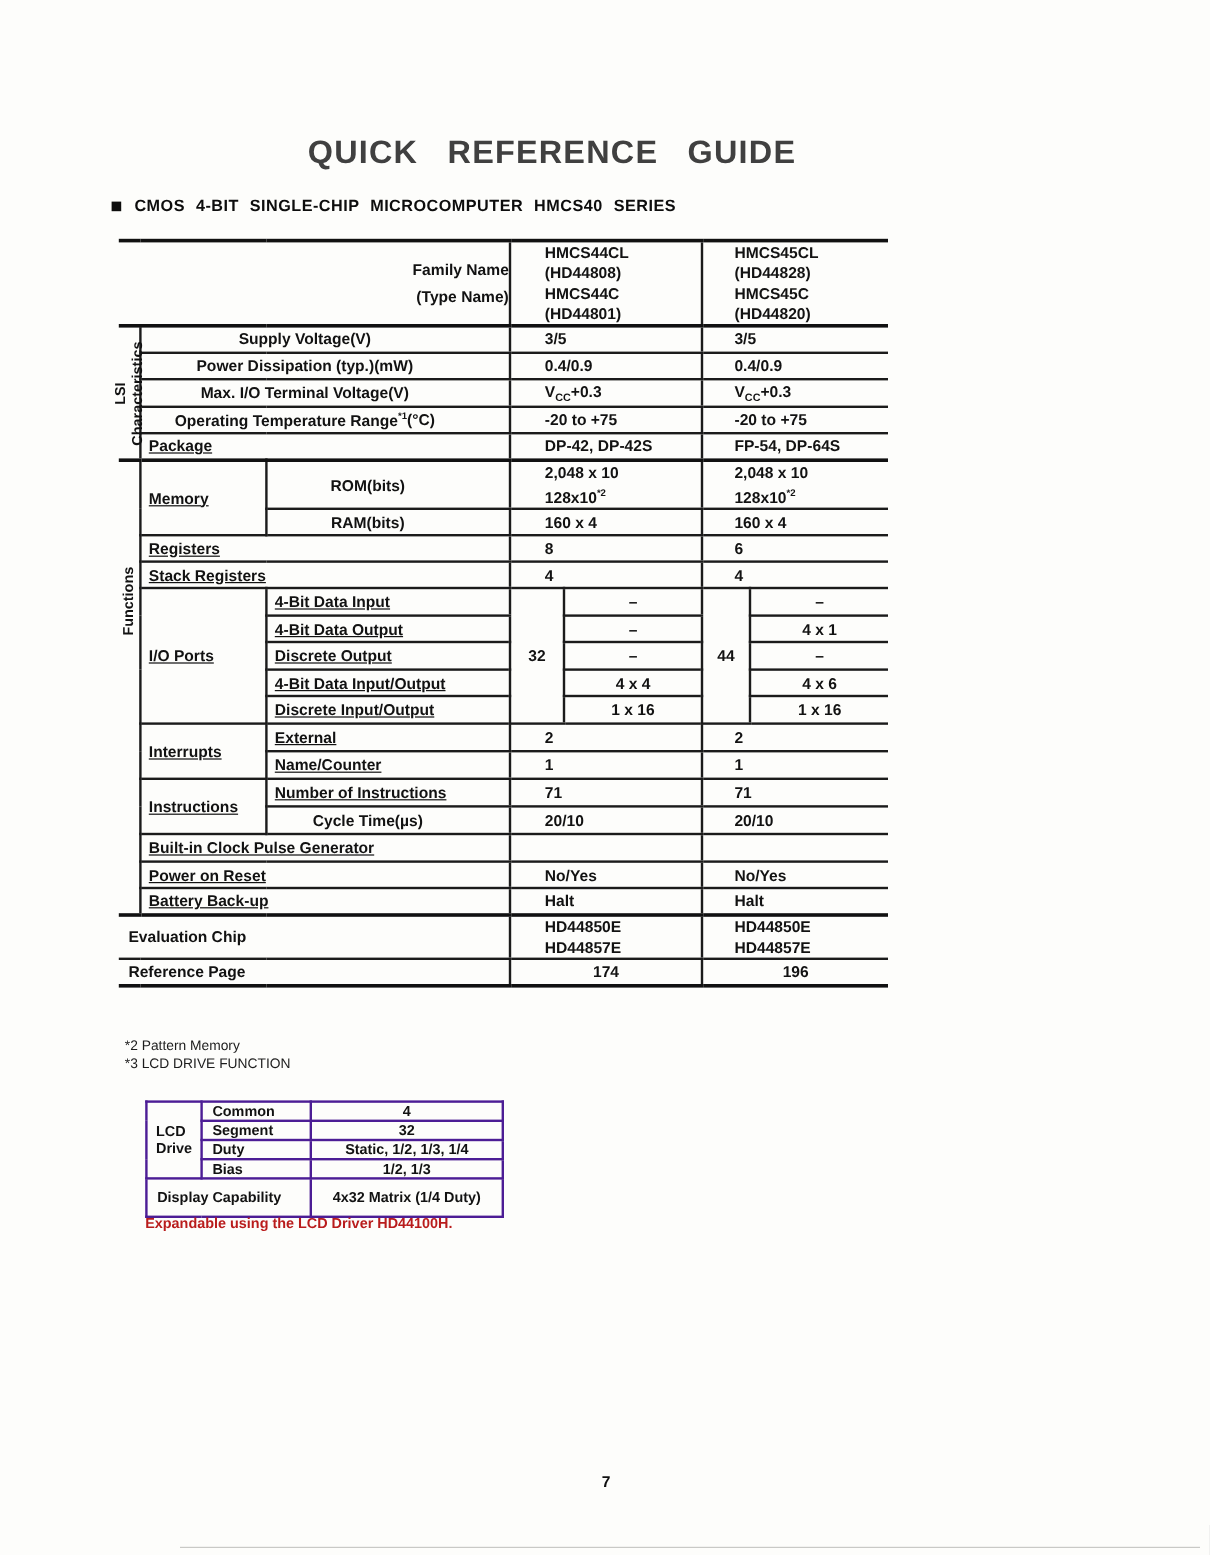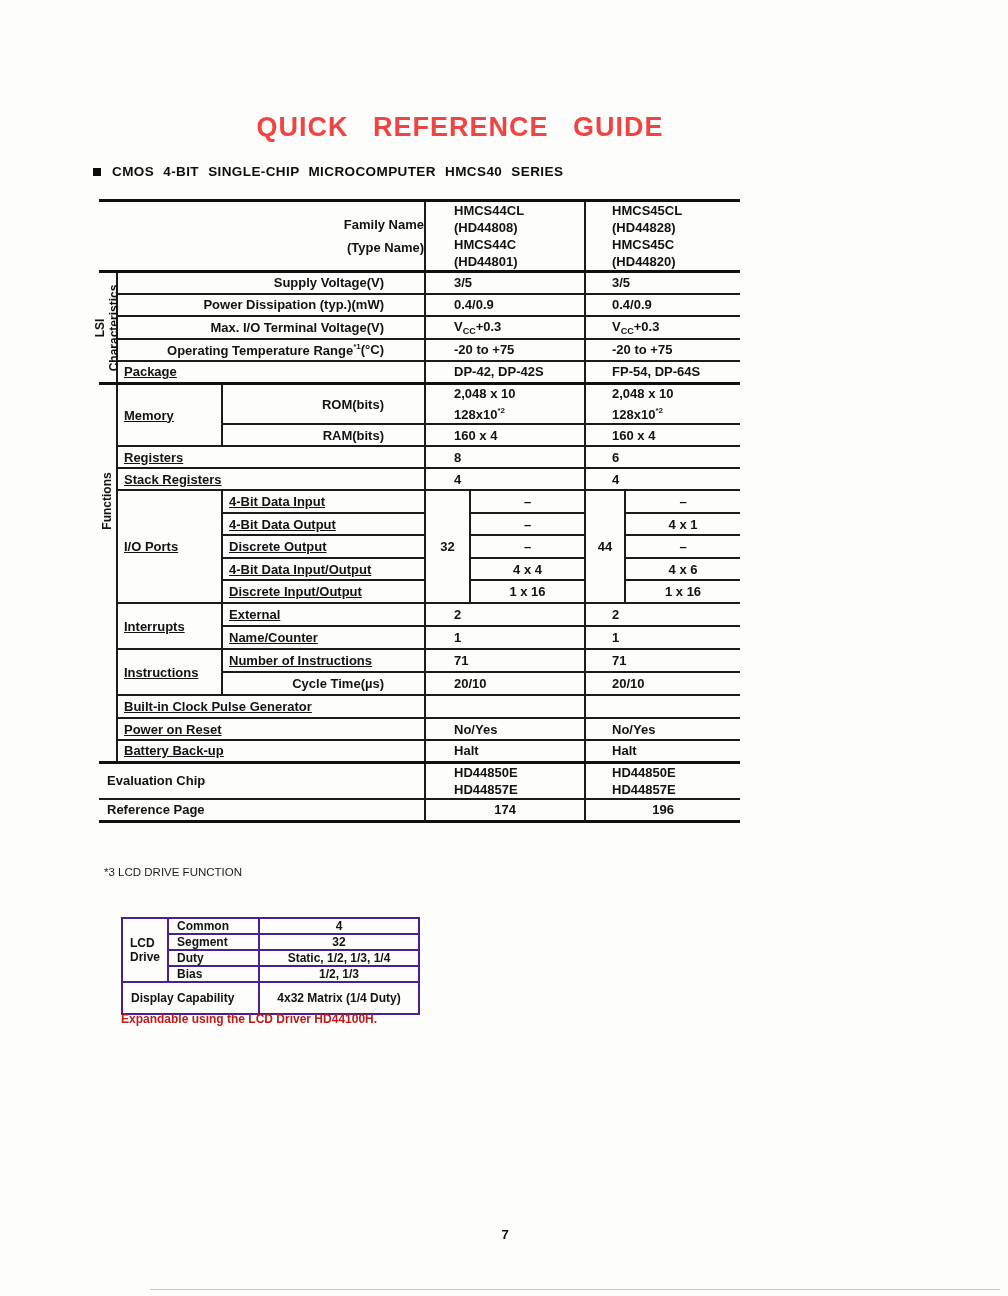--- a/index.html
+++ b/index.html
@@ -4,40 +4,40 @@
 <style>
   html,body{margin:0;padding:0;background:#e8e8e6;}
   .page{
     position:relative;width:1008px;height:1296px;margin:0 auto;
     background:#fdfdfb;overflow:hidden;color:#101010;
     font-family:"Liberation Sans",sans-serif;font-weight:700;
   }
   
   .title{
     position:absolute;top:112px;left:0;width:920px;text-align:center;
-    font-size:27px;font-weight:700;letter-spacing:1px;word-spacing:16px;color:#ef4444;
+    font-size:27px;font-weight:700;letter-spacing:1px;word-spacing:16px;color:#404040;
   }
   .series{
     position:absolute;top:164px;left:93px;font-size:13.5px;font-weight:700;
     letter-spacing:.4px;word-spacing:5px;color:#0d0d0d;display:flex;align-items:center;
   }
   .bullet{display:inline-block;width:8px;height:8px;background:#0d0d0d;margin-right:11px;}
   
   table.spec{
     position:absolute;left:99px;top:199px;border-collapse:collapse;table-layout:fixed;
     width:641px;font-size:13px;font-weight:700;color:#121212;
   }
   table.spec td{box-sizing:border-box;padding:0;vertical-align:middle;overflow:hidden;}
   .bl{border-left:2px solid #1b1b1b;}
   .br{border-right:2px solid #1b1b1b;}
   .bb{border-bottom:2px solid #1b1b1b;}
   .bt3{border-top:3px solid #111;}
   .bb3{border-bottom:3px solid #111 !important;}
   tr.h68{height:68px;}tr.h38{height:20px;}tr.h23{height:23px;}tr.h22{height:22px;}
-  .lblflex{display:flex;justify-content:flex-end;align-items:center;padding-left:6px;padding-right:40px;}
+  .lblflex{display:flex;justify-content:center;align-items:center;padding-left:6px;padding-right:40px;}
   .pl6{padding-left:6px !important;text-decoration:underline;}
   .pl8{padding-left:8px !important;}
   .pl28{padding-left:28px !important;}
   .pl26{padding-left:26px !important;}
   .ctr{text-align:center;}
   .preline{white-space:pre-line;line-height:17px;}
   .hdrfam{text-align:right;line-height:20px;}
   .hdrfam .t2{margin-top:3px;}
   sup.fn{font-size:8px;vertical-align:6px;letter-spacing:0;}
   sub.vcc{font-size:9px;vertical-align:-3px;}
@@ -283,20 +283,21 @@
     </tr>
     <tr class="h23">
       <td colspan="3" class="bb3 pl8">Reference Page</td>
       <td colspan="2" class="bl bb3 ctr">174</td>
       <td colspan="2" class="bl bb3 ctr">196</td>
     </tr>
   </tbody>
     </table>
 
   <div class="footnotes">
+    <div>*2 Pattern Memory</div>
     <div>*3 LCD DRIVE FUNCTION</div>
   </div>
 
   <table class="lcd">
     <colgroup>
         <col style="width:46px">
         <col style="width:91px">
         <col style="width:160px">
       </colgroup>
     <tbody>

